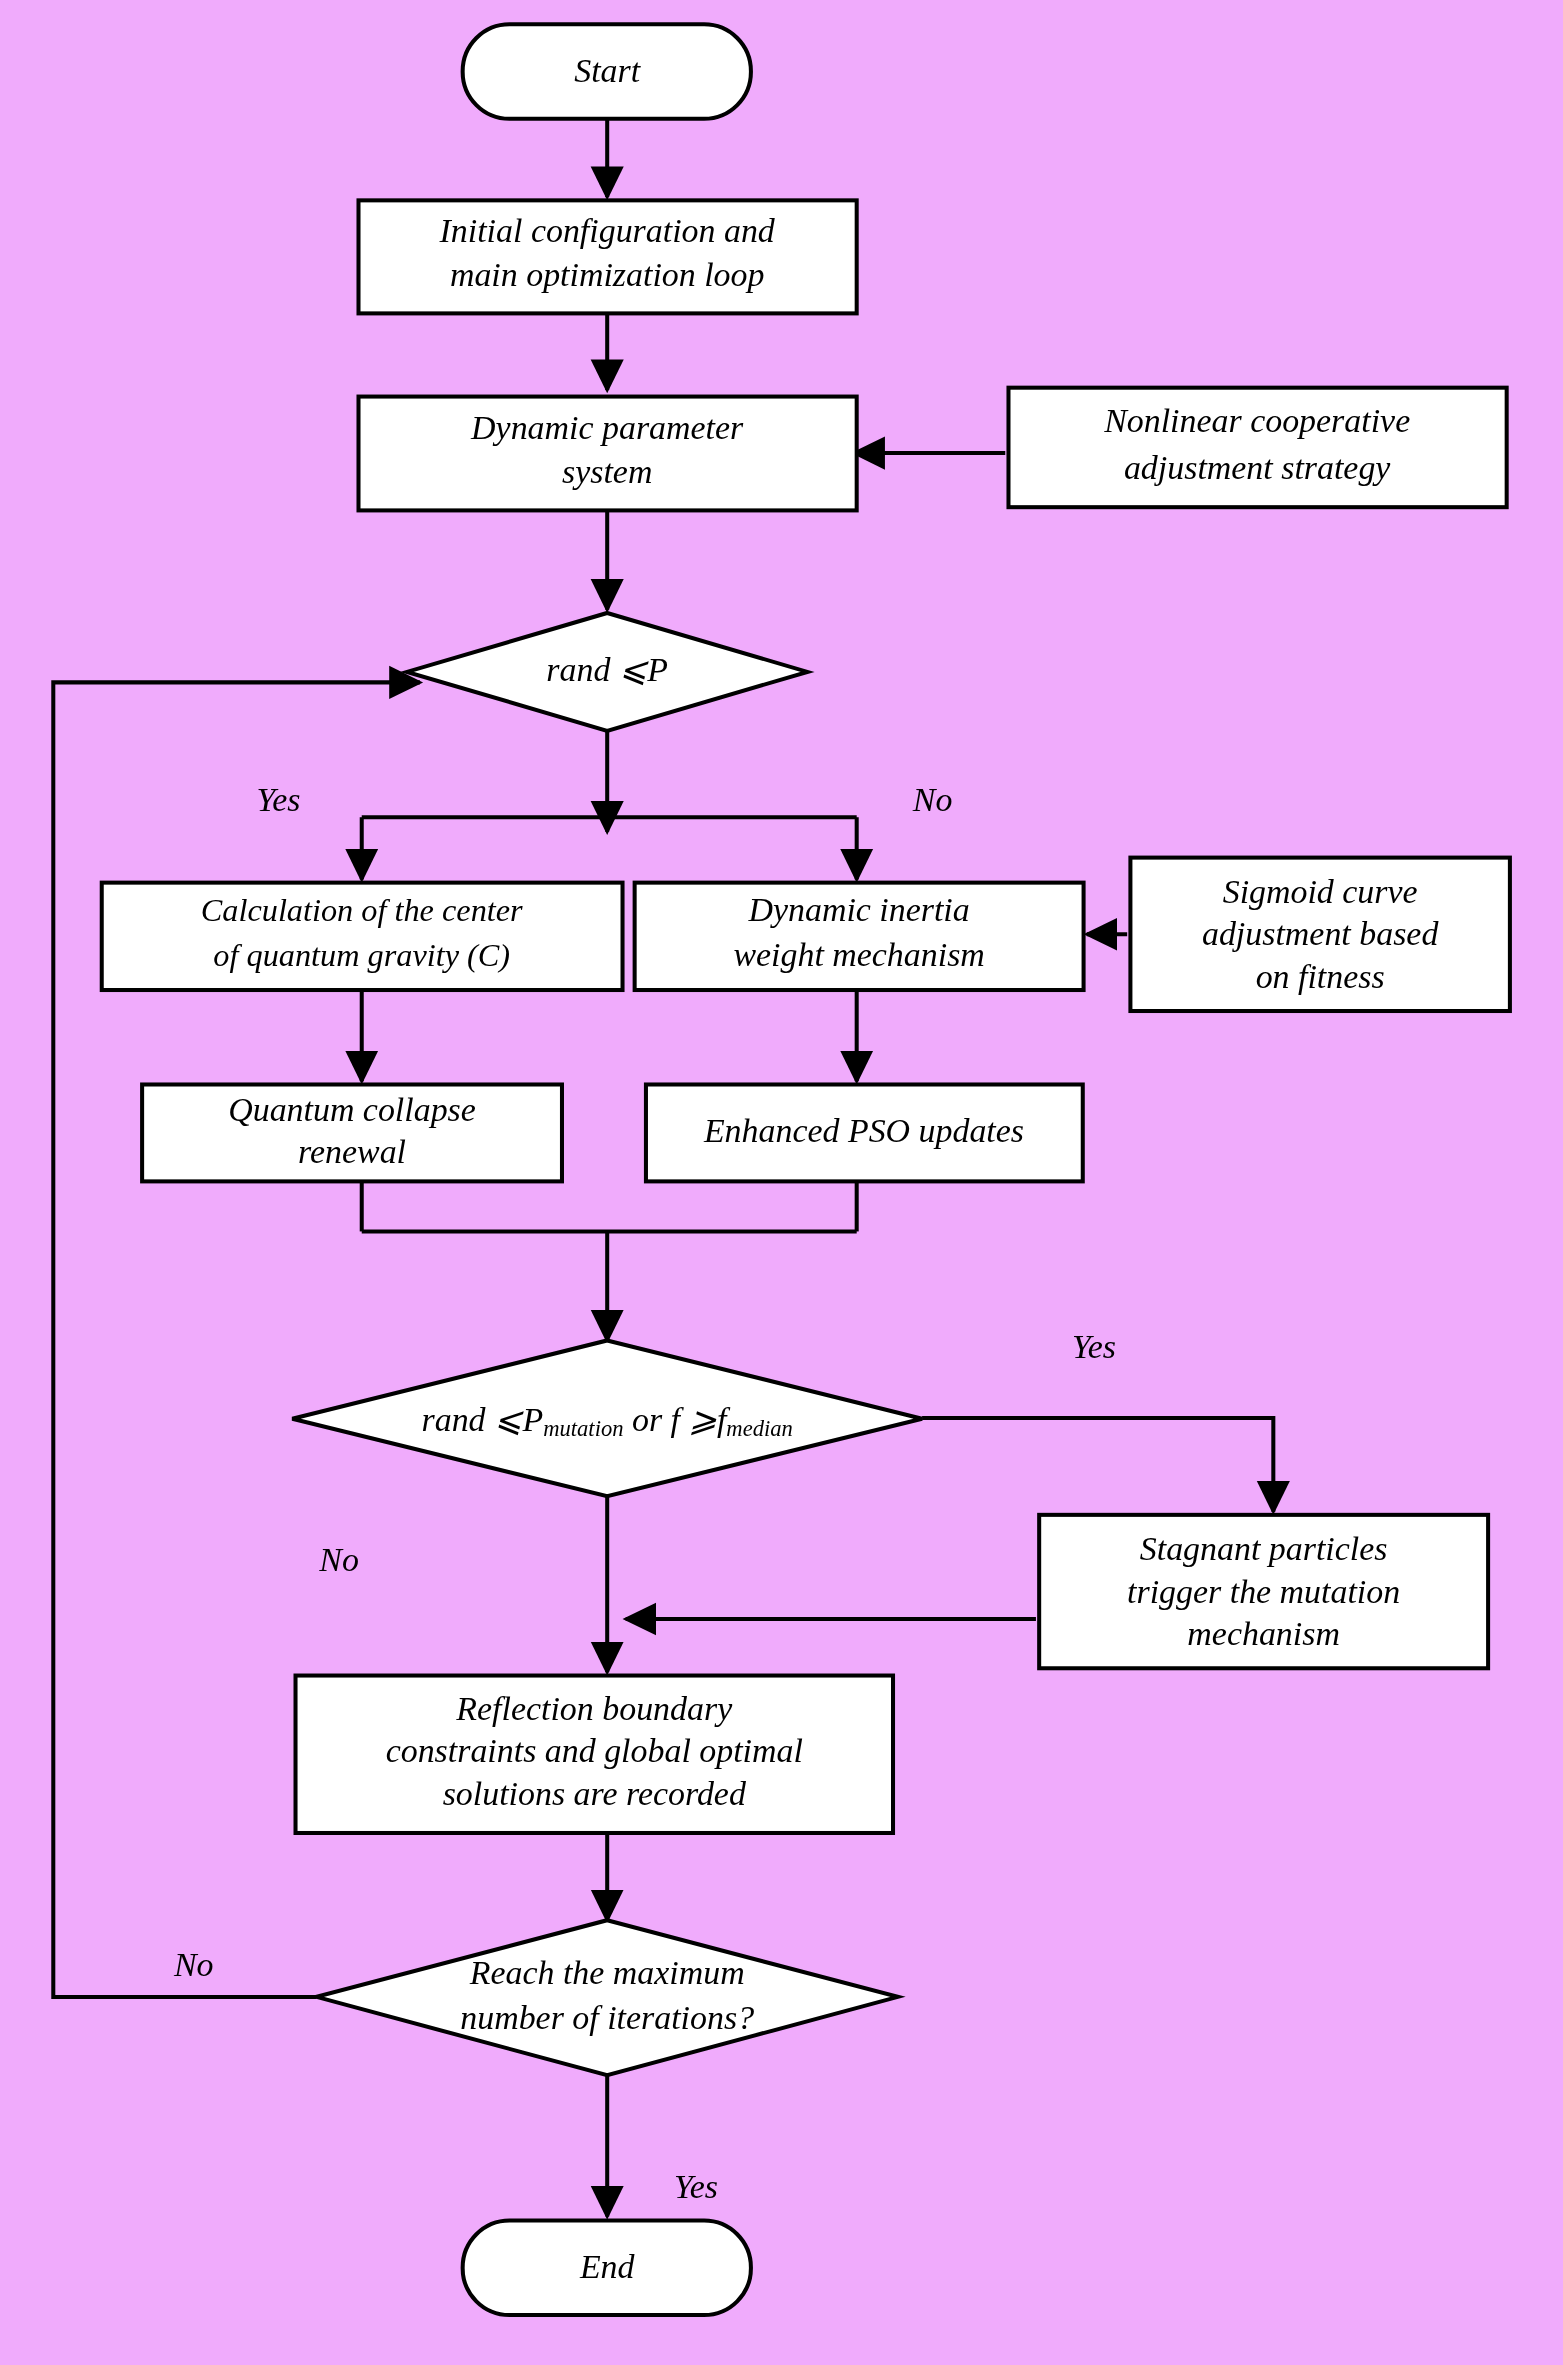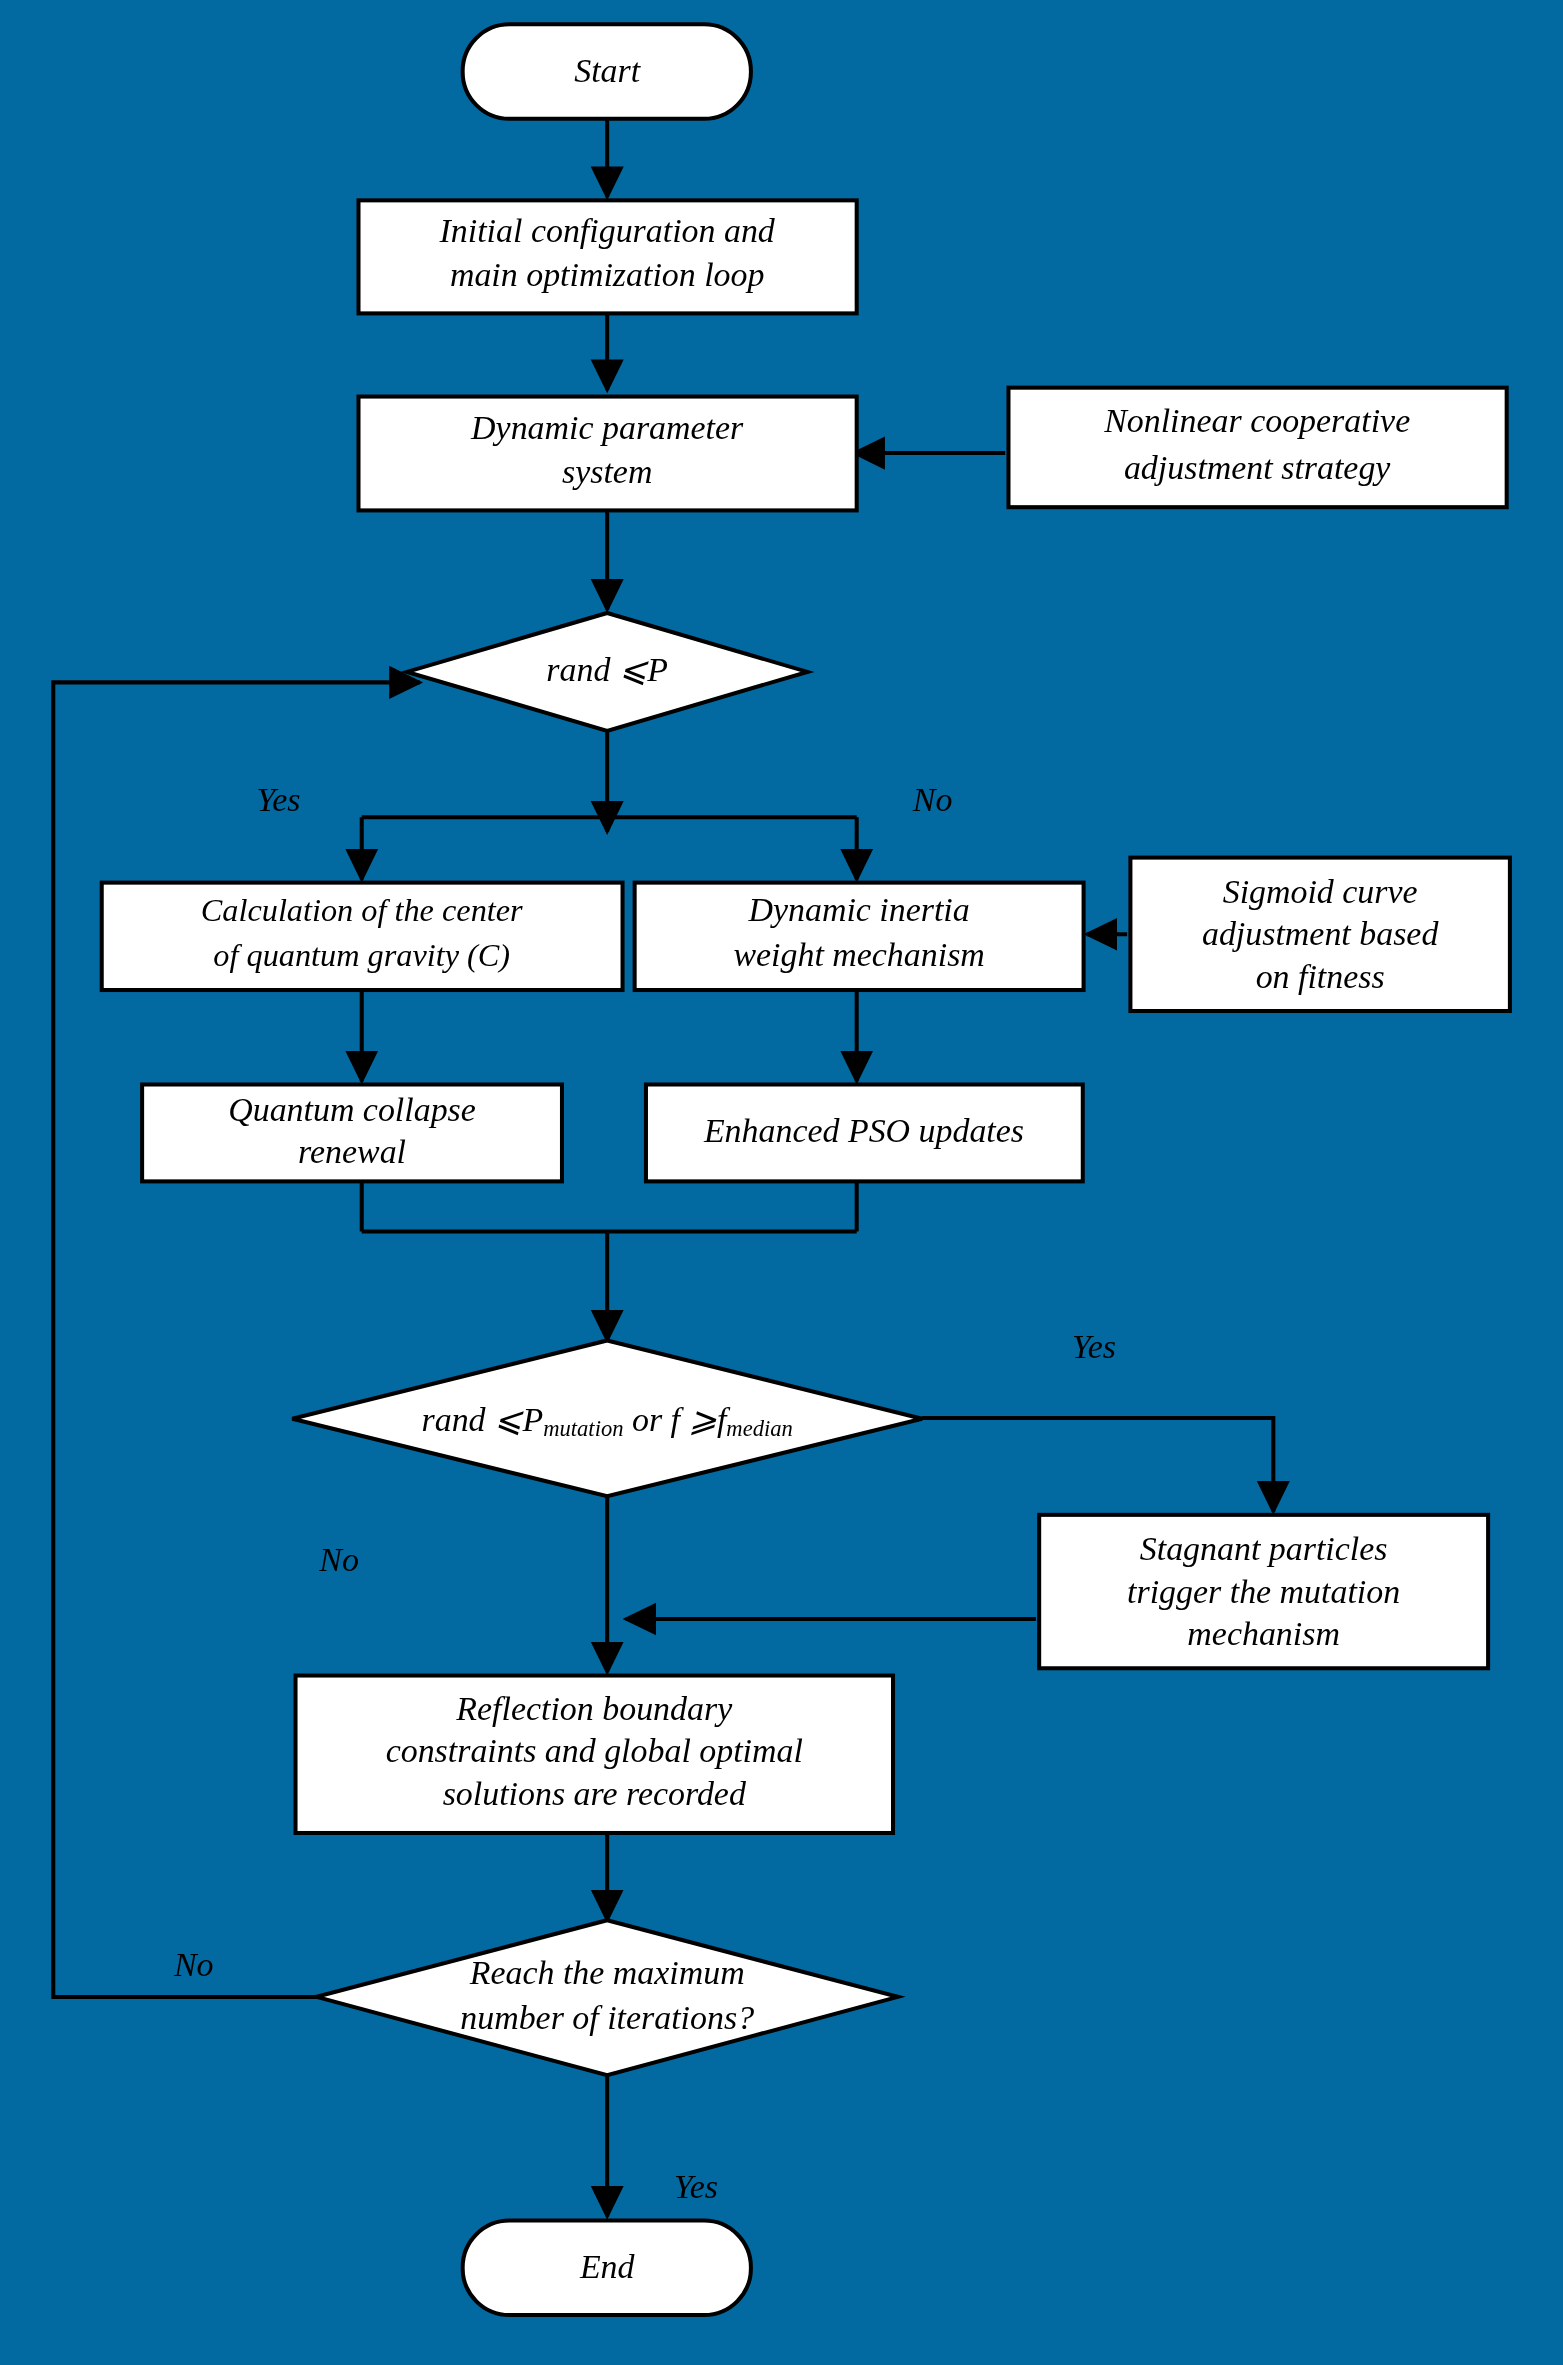--- a/index.html
+++ b/index.html
@@ -10,21 +10,21 @@
   body {
     width: 1564px;
     height: 2366px;
     font-family: "Liberation Serif", "DejaVu Serif", serif;
     overflow: hidden;
   }
   #flowchart-root {
     position: relative;
     width: 1564px;
     height: 2366px;
-    background: #0369a1;
+    background: #f0abfc;
   }
   svg.chart-svg {
     position: absolute;
     top: 0;
     left: 0;
     width: 1564px;
     height: 2366px;
     display: block;
   }
   .node-shape {

